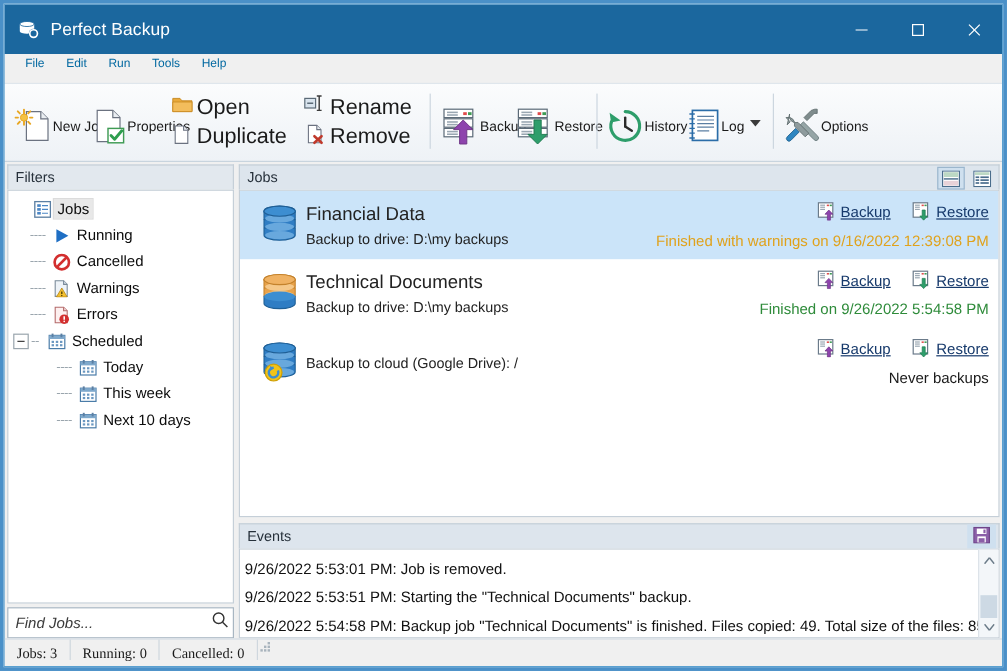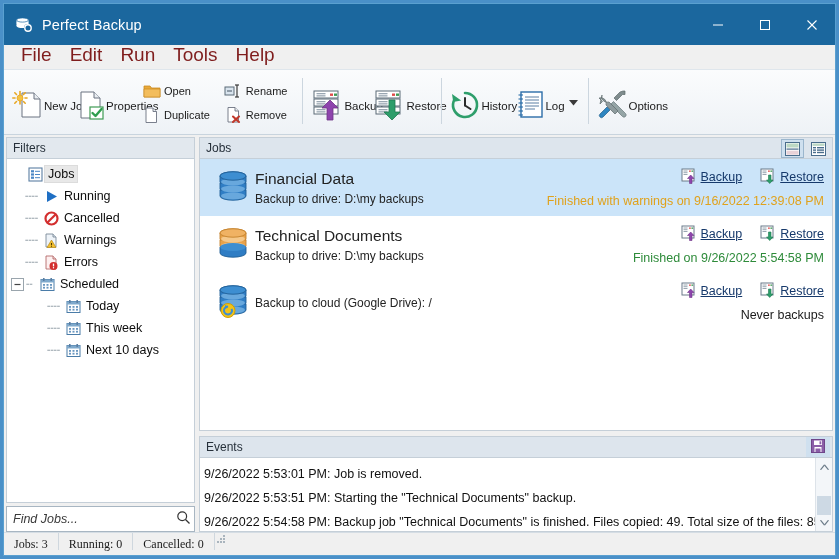--- a/index.html
+++ b/index.html
@@ -40,25 +40,25 @@
   .win-btn {
     width: 47px; height: 100%;
     display: flex; align-items: center; justify-content: center;
     color: #ffffff;
   }
 
   
   .menubar {
     height: 24px;
     background: #f0f0f0;
-    display: flex; align-items: flex-end;
+    display: flex; align-items: flex-start;
     padding-left: 8px;
     flex: 0 0 auto;
-    font-size: 19px;
-    color: #7f1d1d;
+    font-size: 10px;
+    color: #0369a1;
   }
   .menu-item { padding: 3px 9px; cursor: default; }
 
   
   .toolbar {
     height: 66px;
     background: linear-gradient(#fbfcfd, #eef2f6);
     border-top: 1px solid #dfe6ec;
     border-bottom: 1px solid #c8d4de;
     display: flex; align-items: flex-start;
@@ -69,23 +69,23 @@
     width: 62px; height: 60px;
     display: flex; flex-direction: row;
     align-items: center; justify-content: flex-start;
     font-size: 11.5px; color: #1a1a1a;
     padding-top: 4px;
   }
   .tb-big .ico { height: 34px; display: flex; align-items: center; }
   .tb-big .lbl { margin-top: 1px; white-space: nowrap; }
   .tb-stack { display: flex; flex-direction: column; padding-top: 6px; }
   .tb-small {
-    display: flex; align-items: center;
+    display: flex; 
     height: 24px; padding: 0 8px 0 4px;
-    font-size: 11px; color: #1a1a1a;
+    font-size: 18px; color: #1a1a1a;
     white-space: nowrap;
   }
   .tb-small .ico { width: 24px; display: flex; justify-content: center; }
   .tb-sep {
     width: 1px; height: 46px; background: #ccd6df;
     margin: 5px 7px 0 7px;
   }
   .tb-arrow {
     width: 16px; height: 56px;
     display: flex; align-items: center; justify-content: center;

